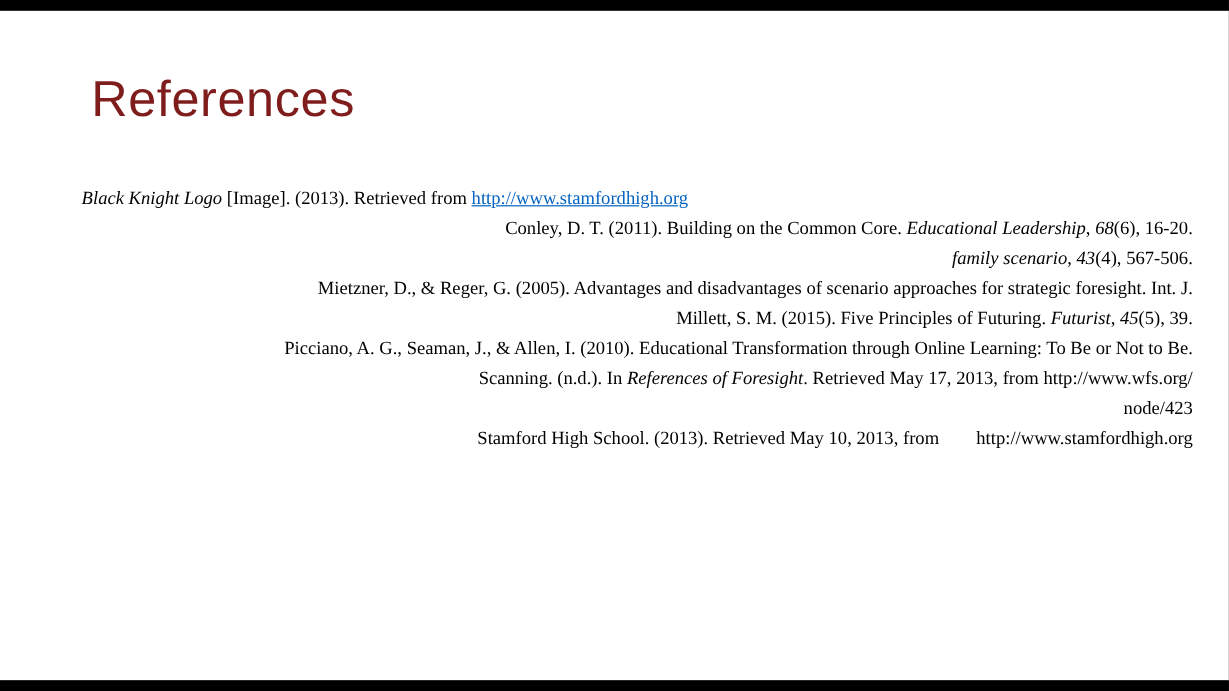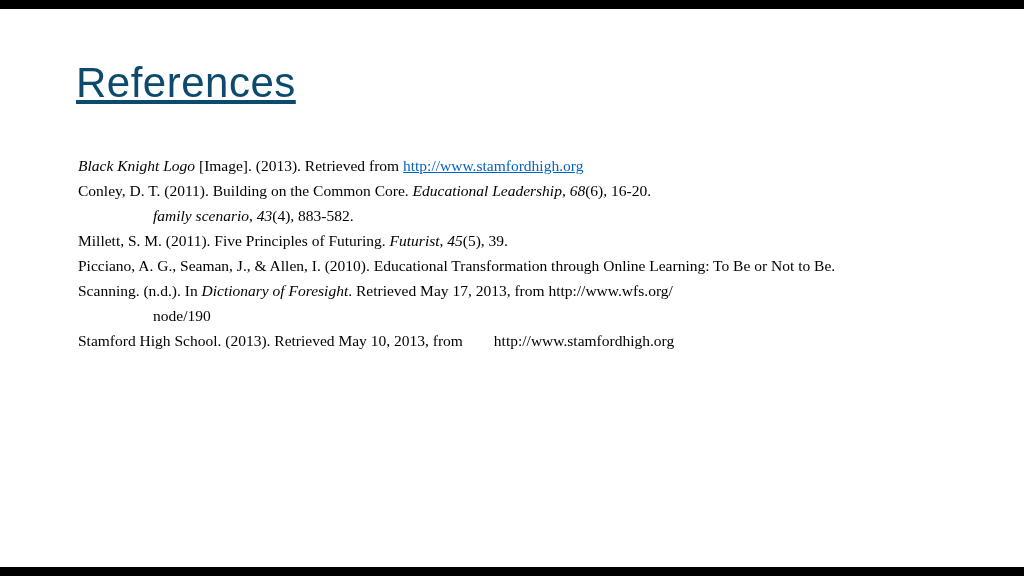--- a/index.html
+++ b/index.html
@@ -19,60 +19,61 @@
     background: #fff;
   }
   .slide-title {
     position: absolute; left: 76px; top: 50px;
     font-family: "Liberation Sans", sans-serif;
     font-size: 42px; font-weight: 400;
     letter-spacing: 0.5px;
     color: #6F9240;
   }
   .refs {
-    position: absolute; left: 78px; top: 149px; right: 30px;
+    position: absolute; left: 68px; top: 149px; right: 30px;
     font-size: 15.5px; line-height: 16px;
     color: #000;
   }
-  .ref + .ref { margin-top: 9px; }
+  .ref + .ref { margin-top: 9px; text-align: right; }
   .ref-line { white-space: nowrap; }
   .ref-line.indent { padding-left: 75px; }
   .ref-line.para { margin-top: 9px; }
   .ref-line i { font-style: italic; }
   a.ref-link { color: #0563C1; text-decoration: underline; cursor: pointer; }
 </style>
 </head>
 <body>
 
 <div class="letterbox letterbox-top" style="background: rgb(0, 0, 0);"></div>
 
 <div class="slide" style="background: rgb(255, 255, 255);">
-  <div class="slide-title" style="color: #0c4a6e; text-decoration: underline;">References</div>
+  <div class="slide-title" style="color: #7f1d1d;">References</div>
 
   <div class="refs" style="color: rgb(0, 0, 0);">
       <div class="ref">
         <div class="ref-line"><span><i>Black Knight Logo</i></span><span> [Image]. (2013). Retrieved from </span><a class="ref-link" href="#" style="color: rgb(5, 99, 193);">http://www.stamfordhigh.org</a></div>
       </div>
       <div class="ref">
         <div class="ref-line"><span>Conley, D. T. (2011). Building on the Common Core. </span><span><i>Educational Leadership</i></span><span>, </span><span><i>68</i></span><span>(6), 16-20.</span></div>
       </div>
       <div class="ref">
-        <div class="ref-line indent"><span><i>family scenario</i></span><span>, </span><span><i>43</i></span><span>(4), 883-582.</span></div>
+        <div class="ref-line indent"><span><i>family scenario</i></span><span>, </span><span><i>43</i></span><span>(4), 567-506.</span></div>
       </div>
       <div class="ref">
+        <div class="ref-line"><span>Mietzner, D., &amp; Reger, G. (2005). Advantages and disadvantages of scenario approaches for strategic foresight. Int. J.</span></div>
       </div>
       <div class="ref">
-        <div class="ref-line"><span>Millett, S. M. (2011). Five Principles of Futuring. </span><span><i>Futurist</i></span><span>, </span><span><i>45</i></span><span>(5), 39.</span></div>
+        <div class="ref-line"><span>Millett, S. M. (2015). Five Principles of Futuring. </span><span><i>Futurist</i></span><span>, </span><span><i>45</i></span><span>(5), 39.</span></div>
       </div>
       <div class="ref">
         <div class="ref-line"><span>Picciano, A. G., Seaman, J., &amp; Allen, I. (2010). Educational Transformation through Online Learning: To Be or Not to Be.</span></div>
       </div>
       <div class="ref">
-        <div class="ref-line"><span>Scanning. (n.d.). In </span><span><i>Dictionary of Foresight</i></span><span>. Retrieved May 17, 2013, from http://www.wfs.org/</span></div>
-        <div class="ref-line indent para"><span>node/190</span></div>
+        <div class="ref-line"><span>Scanning. (n.d.). In </span><span><i>References of Foresight</i></span><span>. Retrieved May 17, 2013, from http://www.wfs.org/</span></div>
+        <div class="ref-line indent para"><span>node/423</span></div>
       </div>
       <div class="ref">
         <div class="ref-line"><span>Stamford High School. (2013). Retrieved May 10, 2013, from &nbsp;&nbsp;&nbsp;&nbsp;&nbsp;&nbsp; http://www.stamfordhigh.org</span></div>
       </div>
     </div>
 </div>
 
 <div class="letterbox letterbox-bottom" style="background: rgb(0, 0, 0);"></div>
 
 </body></html>

